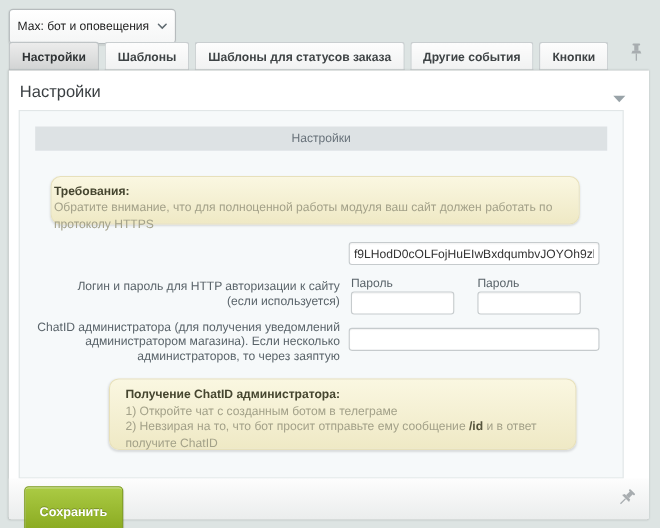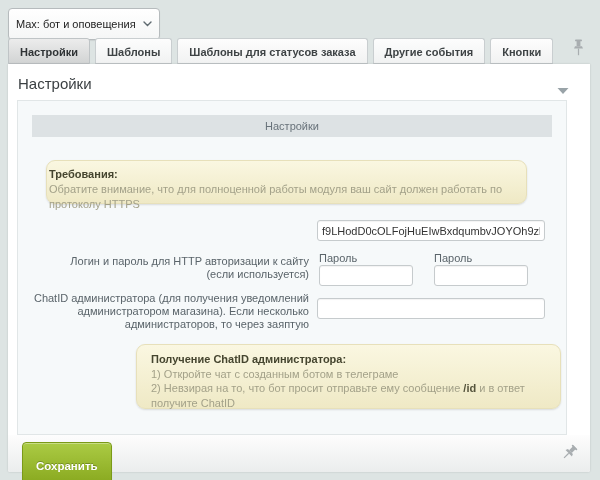--- a/index.html
+++ b/index.html
@@ -56,21 +56,21 @@
 
   
   .ybox {
     position:absolute; background:linear-gradient(#faf7e1,#efe9c5);
     border:1px solid #e7e0ba; border-radius:9px;
     box-shadow:0 1px 2px rgba(0,0,0,.12);
     font-size:11px; line-height:15px; color:#a3a189;
   }
   .ybox .ytitle { font-weight:bold; color:#45452f; }
   .warnbox { left:28px; top:59px; width:481px; height:44px; padding:6px 2px; }
-  .infobox { left:81px; top:243px; width:425px; height:65px; padding:7px 14px; line-height:14.5px;margin-left:37px; }
+  .infobox { left:81px; top:243px; width:425px; height:65px; padding:7px 14px; line-height:14.5px; }
   .infobox b { color:#55543c;text-align:center; }
 
   
   .flabel {
     position:absolute; font-size:11px; line-height:13px; color:#5a646a;
     text-align:right;
   }
   .slabel { position:absolute; font-size:11px; color:#5a646a; }
   .txt {
     position:absolute; height:21px; font-size:11px; color:#333;

